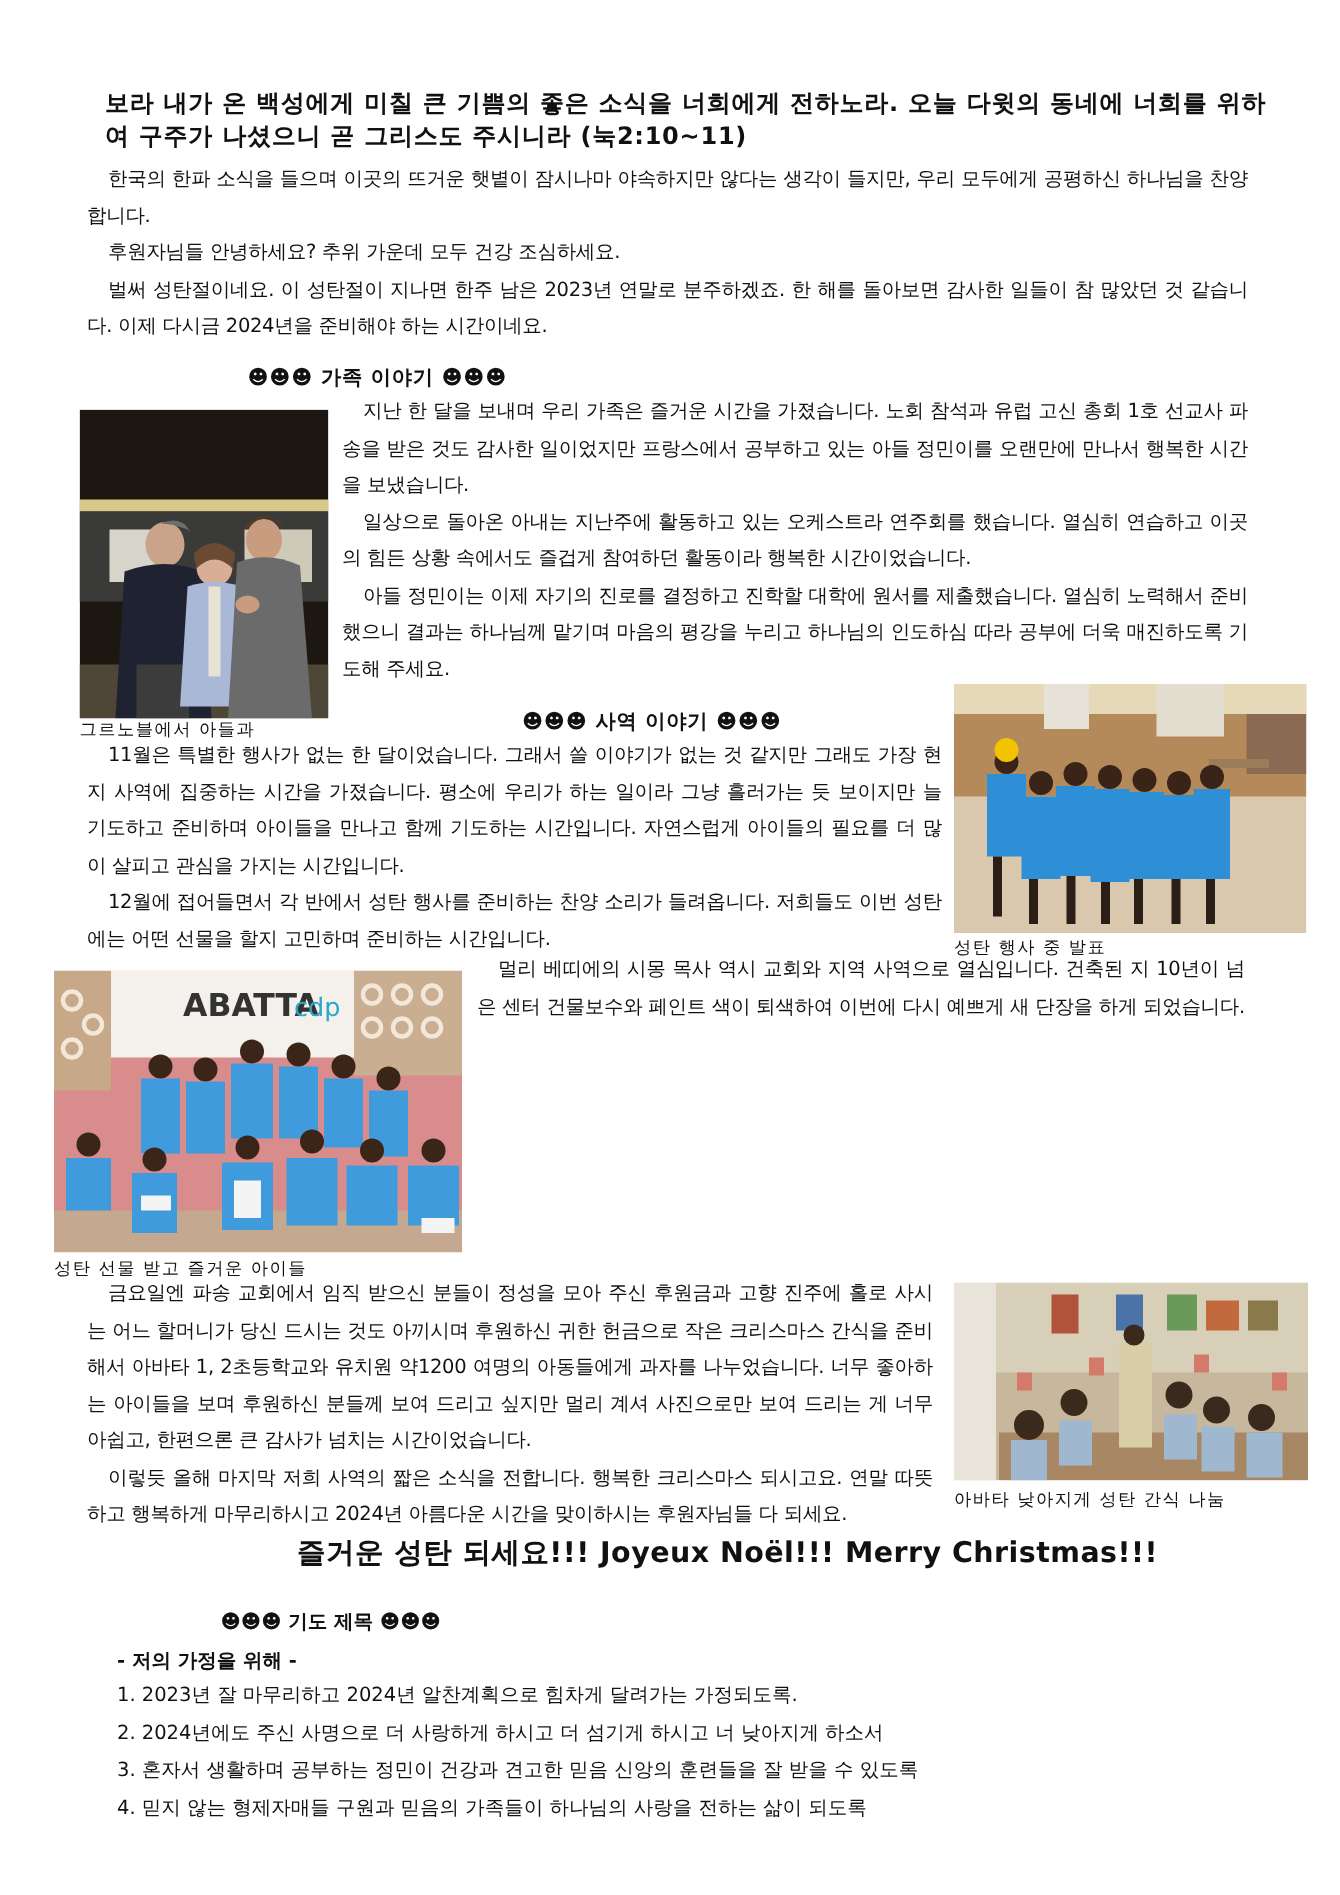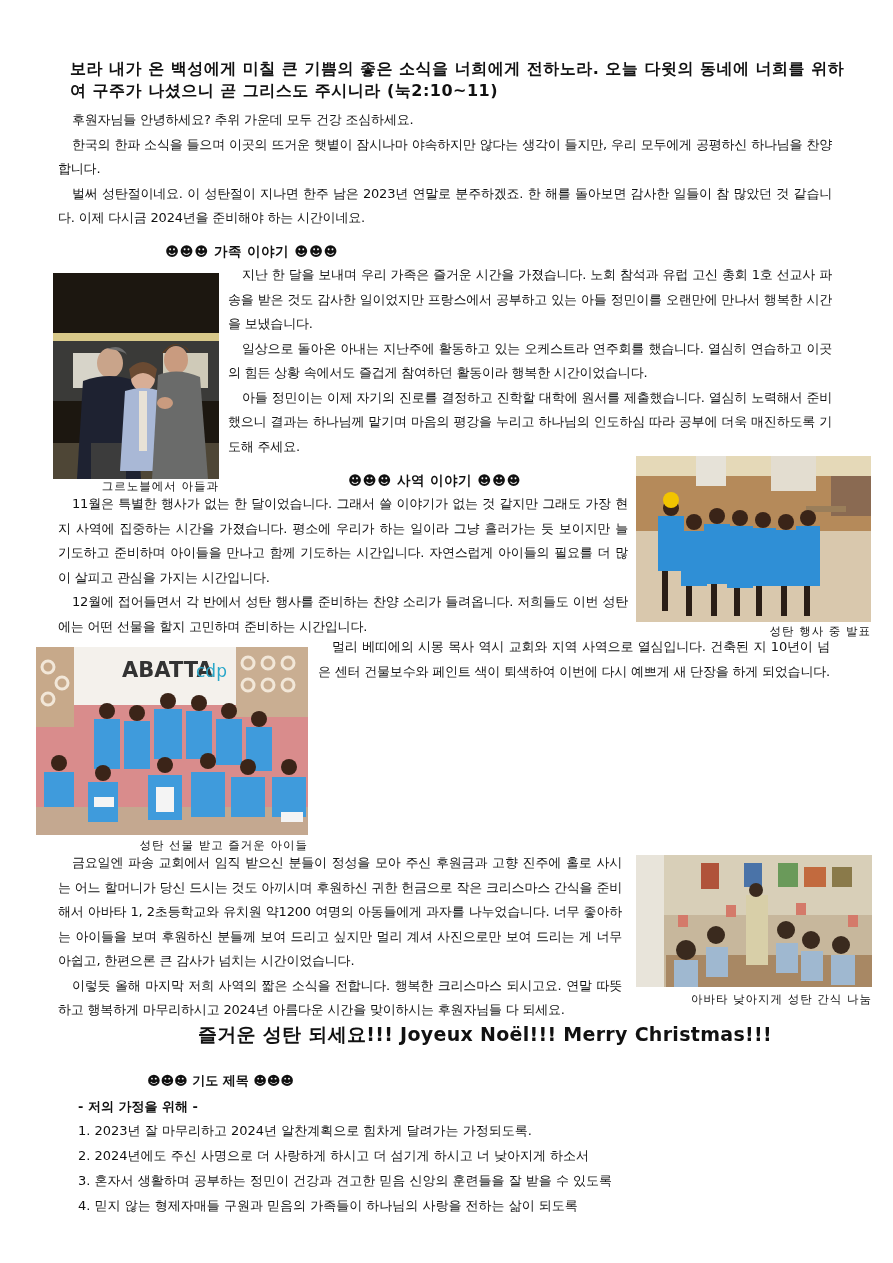--- a/index.html
+++ b/index.html
@@ -3,40 +3,40 @@
 <meta charset="utf-8">
 <style>
   html, body { margin:0; padding:0; background:#ffffff; }
   body { width:893px; height:1263px; position:relative; overflow:hidden;
          font-family:"DejaVu Sans", sans-serif; color:#111; }
   .abs { position:absolute; }
   .verse { left:70px; top:58px; width:780px; font-size:16px; line-height:22px; color:#111; letter-spacing:0.5px;font-weight:bold; }
   .para { font-size:13px; line-height:24.5px; text-align:justify; letter-spacing:-0.2px; }
   .para p { margin:0; text-indent:14px; }
   .heading { font-size:13.5px; font-weight:bold; letter-spacing:0.5px; }
-  .caption { font-size:11.5px; text-align:right; letter-spacing:1px; }
+  .caption { font-size:11.5px; text-align:left; letter-spacing:1px; }
   .photo { overflow:hidden; }
   .photo svg { display:block; width:100%; height:100%; }
   .xmas { left:198px; top:1022px; font-size:19px; font-weight:bold; letter-spacing:0.3px; white-space:nowrap; }
   .prayer-title { left:147px; top:1072px; font-size:13px; font-weight:bold; }
   .prayer-sub { left:78px; top:1098px; font-size:13px; font-weight:bold; }
   .prayer-list { left:78px; top:1118px; width:640px; font-size:13px; line-height:25px; margin:0; padding:0; list-style:none; }
   .prayer-list li { white-space:nowrap; }
 </style>
 </head>
 <body>
 
 <div class="abs verse">
   <span>보라 내가 온 백성에게 미칠 큰 기쁨의 좋은 소식을 너희에게 전하노라. 오늘 다윗의 동네에 너희를 위하여 구주가 나셨으니 곧 그리스도 주시니라</span>
   <span>(눅2:10~11)</span>
 </div>
 
 <div class="abs para" style="left:58px; top:108px; width:774px;">
+  <p>한국의 한파 소식을 들으며 이곳의 뜨거운 햇볕이 잠시나마 야속하지만 않다는 생각이 들지만, 우리 모두에게 공평하신 하나님을 찬양합니다.</p>
   <p>후원자님들 안녕하세요? 추위 가운데 모두 건강 조심하세요.</p>
-  <p>한국의 한파 소식을 들으며 이곳의 뜨거운 햇볕이 잠시나마 야속하지만 않다는 생각이 들지만, 우리 모두에게 공평하신 하나님을 찬양합니다.</p>
   <p>벌써 성탄절이네요. 이 성탄절이 지나면 한주 남은 2023년 연말로 분주하겠죠. 한 해를 돌아보면 감사한 일들이 참 많았던 것 같습니다. 이제 다시금 2024년을 준비해야 하는 시간이네요.</p>
 </div>
 
 <div class="abs heading" style="left:165px; top:243px;">☻☻☻ 가족 이야기 ☻☻☻</div>
 
 <div class="abs photo" style="left:53px; top:273px; width:166px; height:206px;">
   <svg viewBox="0 0 166 206" preserveAspectRatio="none">
     <rect width="166" height="206" fill="#1c1710"></rect>
     <rect x="0" y="60" width="166" height="8" fill="#d8c98a"></rect>
     <rect x="0" y="68" width="166" height="60" fill="#3a3a38"></rect>

